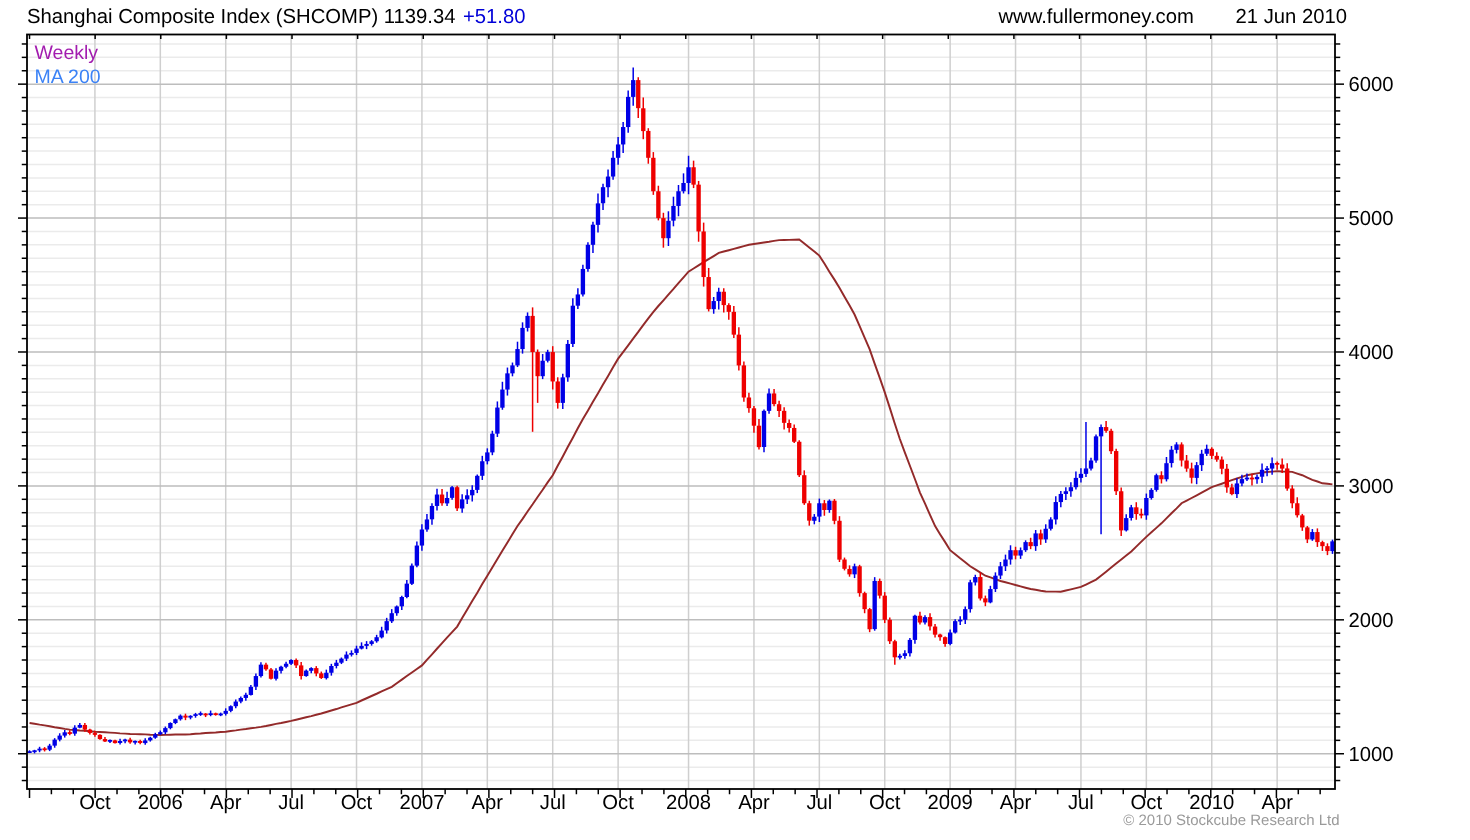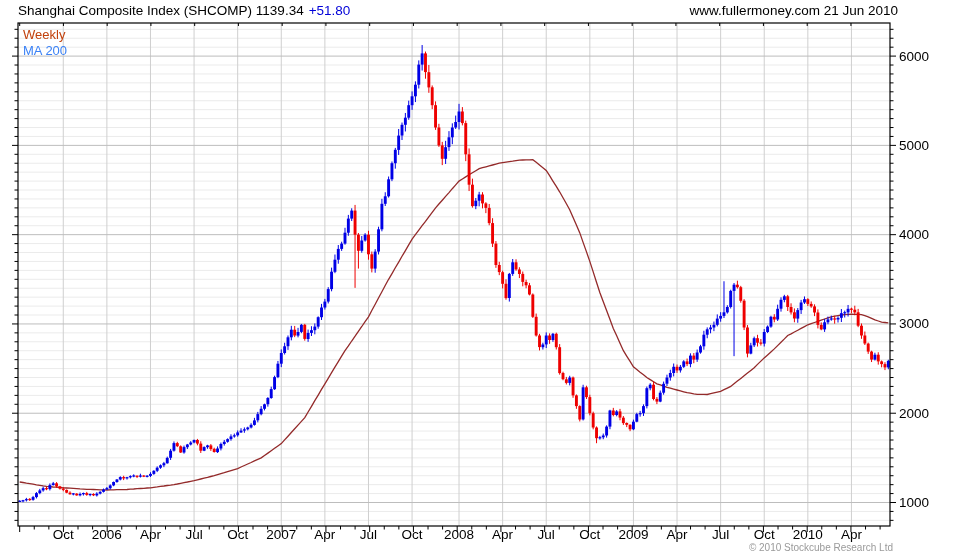--- a/index.html
+++ b/index.html
@@ -2,21 +2,21 @@
 <html><head>
 <meta charset="utf-8">
 <style>
   html,body{margin:0;padding:0;background:#ffffff;}
   .stage{position:relative;width:980px;height:560px;background:#ffffff;overflow:hidden;
          font-family:"Liberation Sans","DejaVu Sans",sans-serif;}
   .stage svg{position:absolute;left:0;top:0;}
   .title{position:absolute;left:18px;top:3px;font-size:13.5px;color:#000;white-space:nowrap;}
   .title .chg{margin-left:5px;}
   .hdr-right{position:absolute;top:3px;right:82px;font-size:13.5px;color:#000;white-space:nowrap;}
-  .hdr-right span{}
+  .hdr-right span{margin-left:24px;}
   .legend{position:absolute;left:23px;top:27px;font-size:13px;line-height:16px;}
   .copyright{position:absolute;right:87px;top:542px;font-size:10px;}
 </style>
 </head>
 <body>
 
 <div class="stage">
 
   <svg width="980" height="560" viewBox="0 0 980 560">
       <line x1="18" x2="890" y1="520.356" y2="520.356" stroke="#ebebeb" stroke-width="1"></line>
@@ -838,18 +838,18 @@
   <div class="title">
     <span>Shanghai Composite Index (SHCOMP) 1139.34</span><span class="chg" style="color: rgb(0, 0, 216);">+51.80</span>
   </div>
 
   <div class="hdr-right">
     <span>www.fullermoney.com</span>
     <span>21 Jun 2010</span>
   </div>
 
   <div class="legend">
-    <div style="color: #c2410c;">Weekly</div>
+    <div style="color: #a21caf;">Weekly</div>
     <div style="color: #3b82f6;">MA 200</div>
   </div>
 
   <div class="copyright" style="color: rgb(154, 154, 154);">© 2010 Stockcube Research Ltd</div>
 </div>
 
 </body></html>

